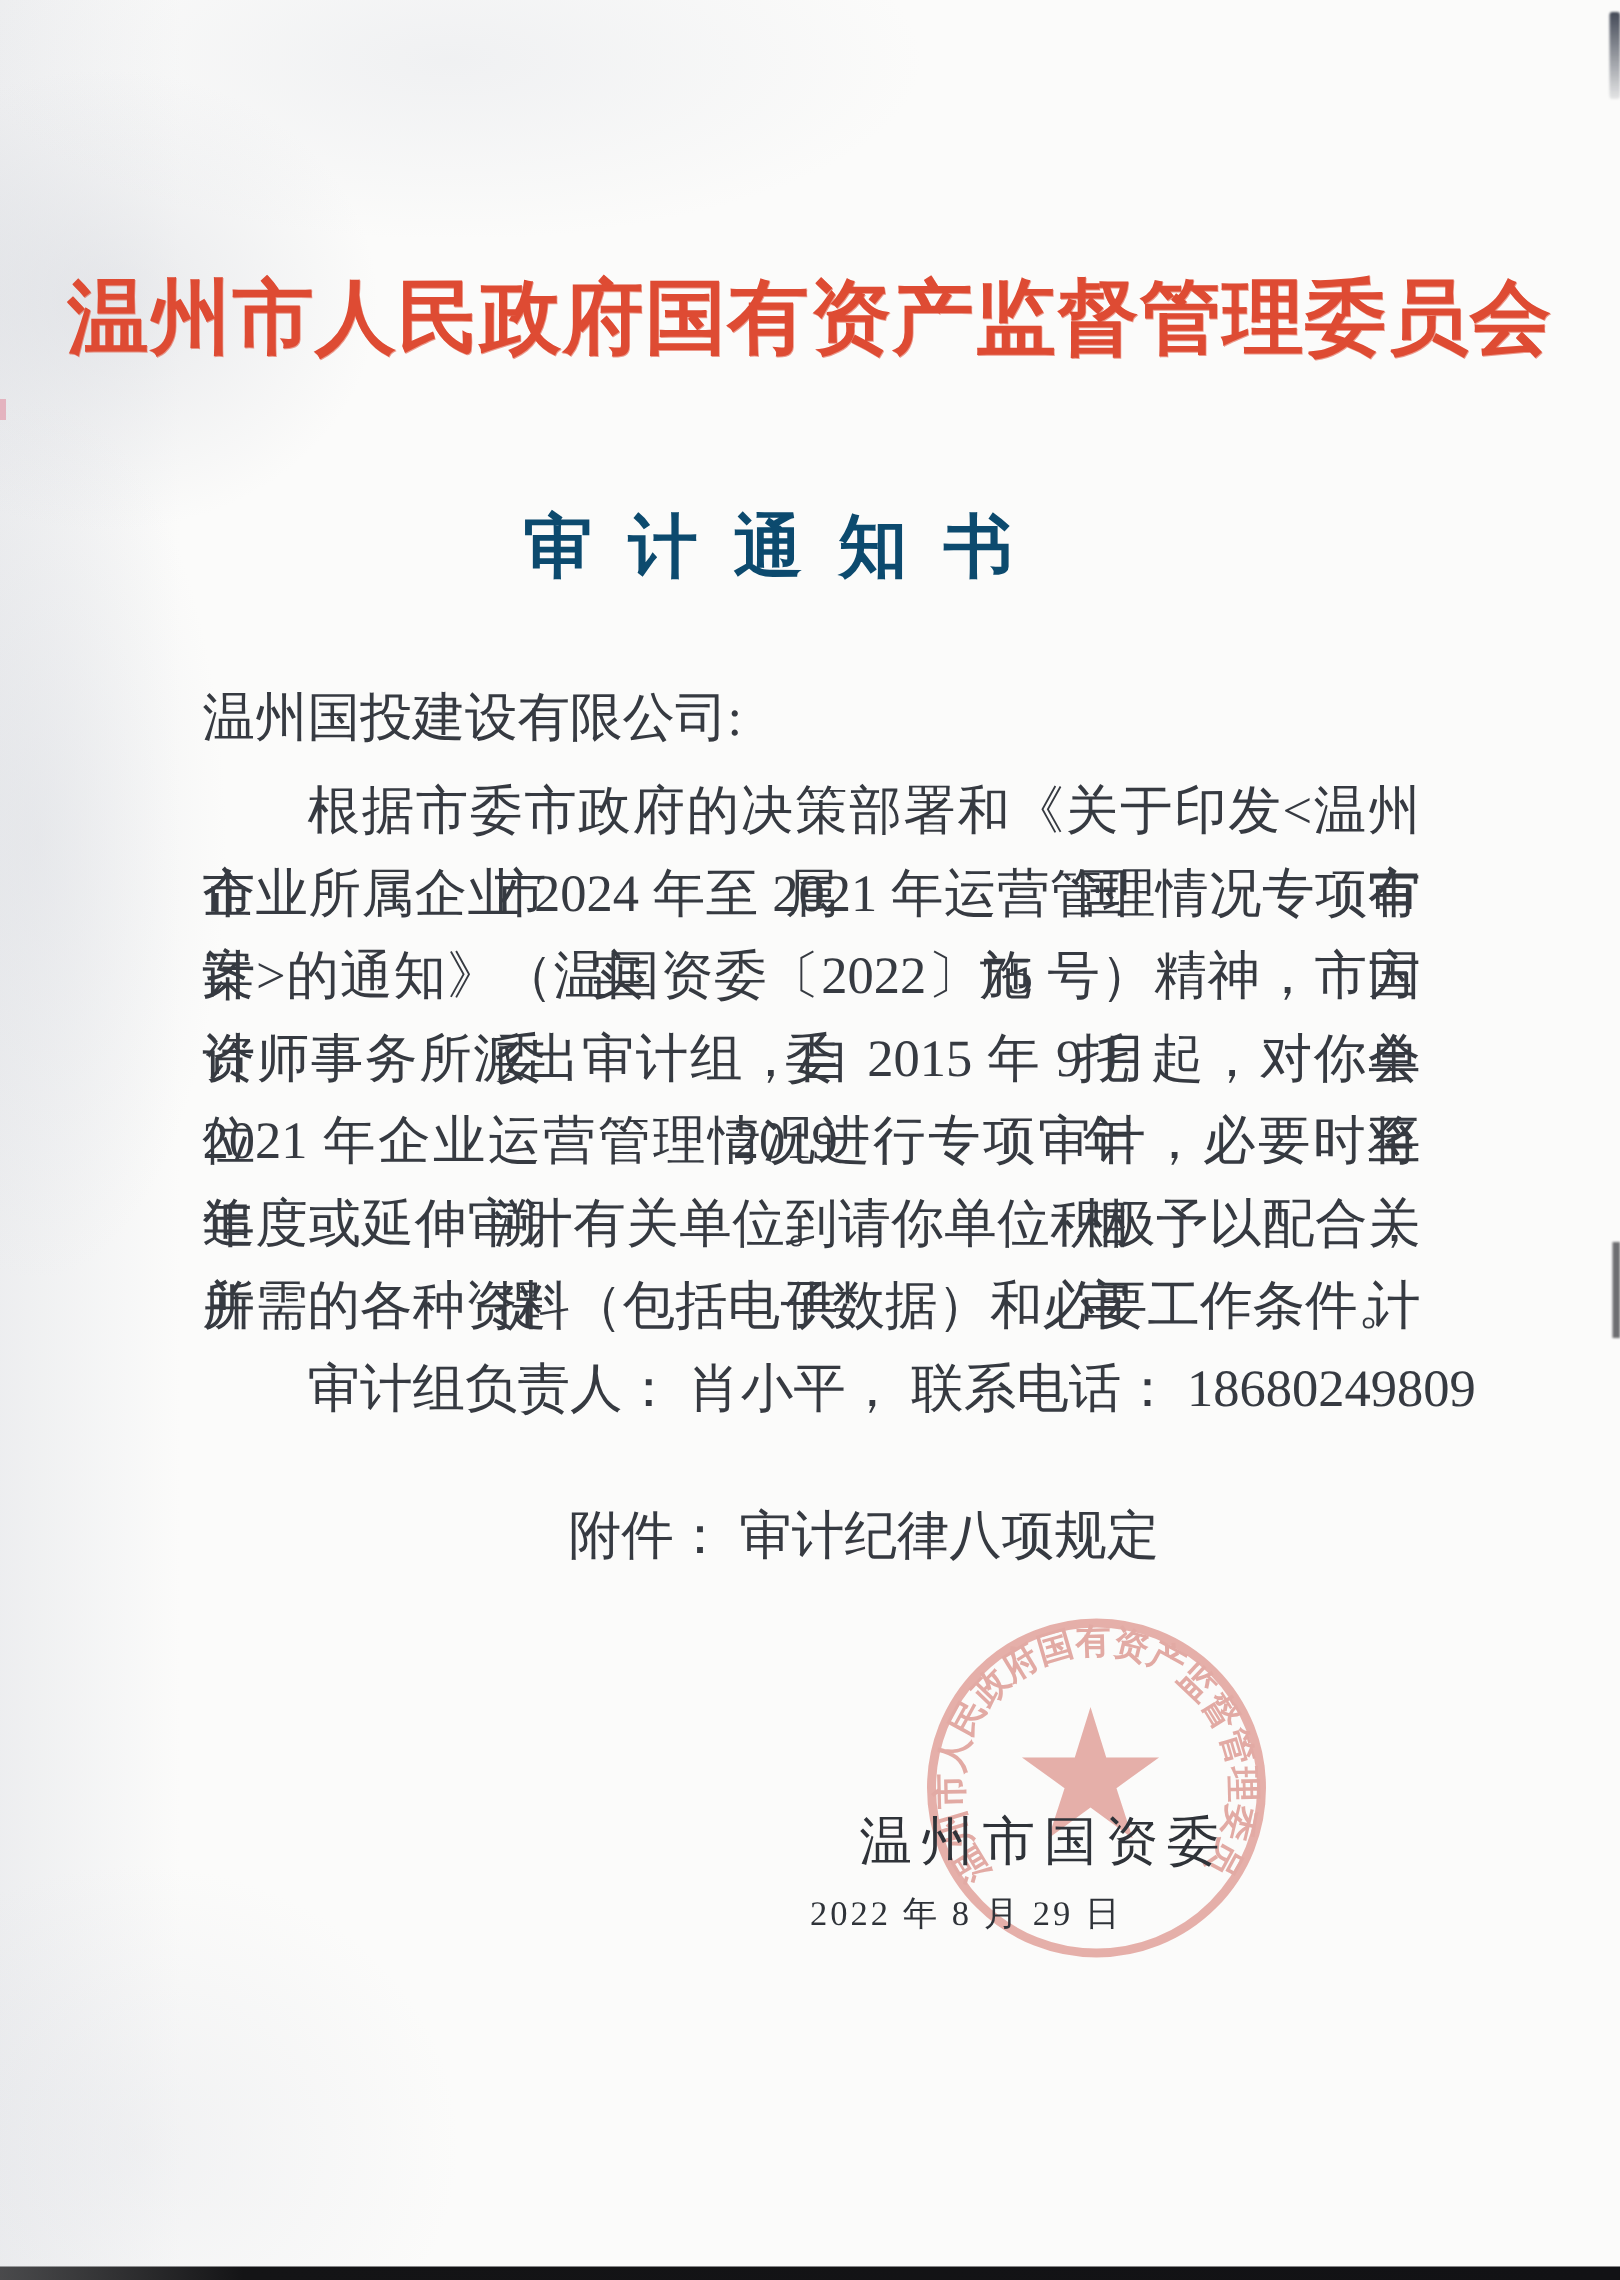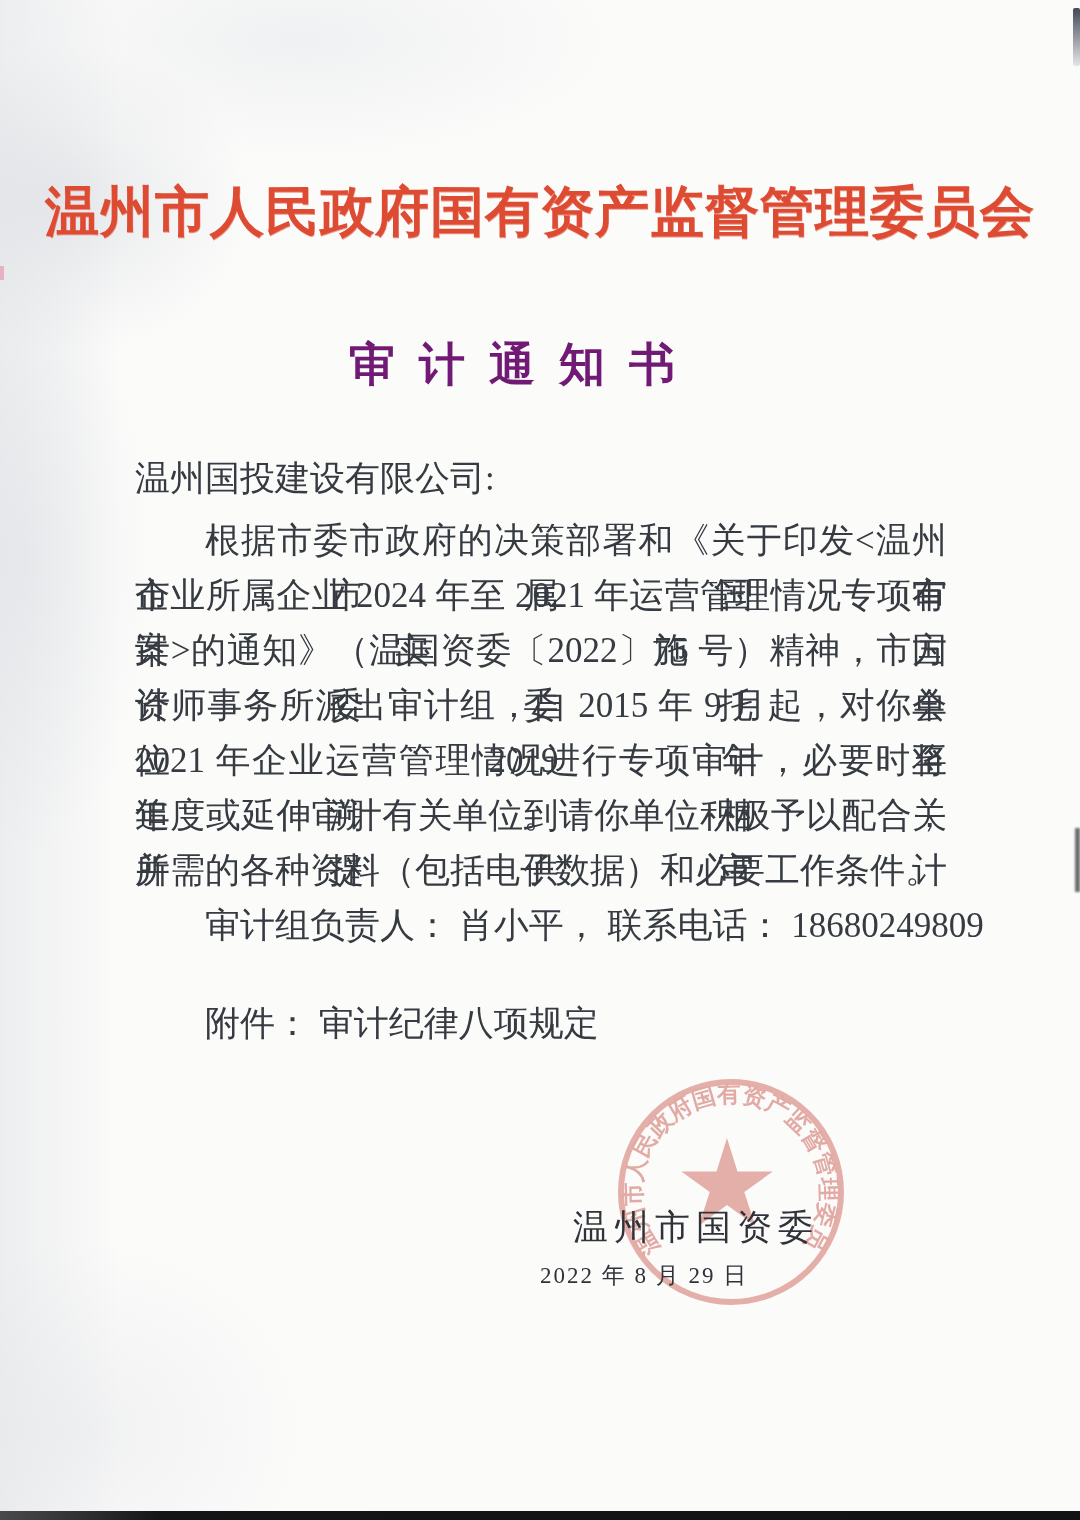--- a/index.html
+++ b/index.html
@@ -44,21 +44,21 @@
     font-size: 54px; line-height: 64px; font-weight: bold;
     letter-spacing: 1px;
     color: #de4b33;
     text-shadow: 0.5px 0.5px 0 rgba(222,75,51,0.55);
   }
   .doc-title {
     position: absolute; top: 338px; left: 0; width: 1024px;
     text-align: center;
     font-size: 46px; line-height: 54px; font-weight: bold;
     letter-spacing: 24px; text-indent: 24px;
-    color: #701a75;
+    color: #0c4a6e;
   }
   .recipient {
     position: absolute; top: 456px; left: 135px; width: 812px;
     font-size: 35px; line-height: 46px;
     color: #363a41;
     font-family: Liberation Serif, serif;
   }
   .body-block {
     position: absolute; top: 513px; left: 135px; width: 812px;
     font-size: 35px; color: #363a41; font-family: Liberation Serif, serif;
@@ -71,20 +71,21 @@
     white-space: normal;
     text-align: justify;
     text-align-last: justify;
     text-justify: inter-character;
   }
   .body-line.indent { text-indent: 70px; }
   .attachment {
     position: absolute; top: 999px; left: 135px; width: 812px;
     font-size: 35px; line-height: 50px; text-indent: 70px;
     color: #363a41;
+    text-align: center;
   }
   .seal {
     position: absolute; left: 611px; top: 1072px;
     width: 240px; height: 240px;
     opacity: 0.92;
   }
   .signer {
     position: absolute; top: 1205px; left: 516px; width: 360px;
     text-align: center;
     font-size: 35px; line-height: 46px; letter-spacing: 6px;

